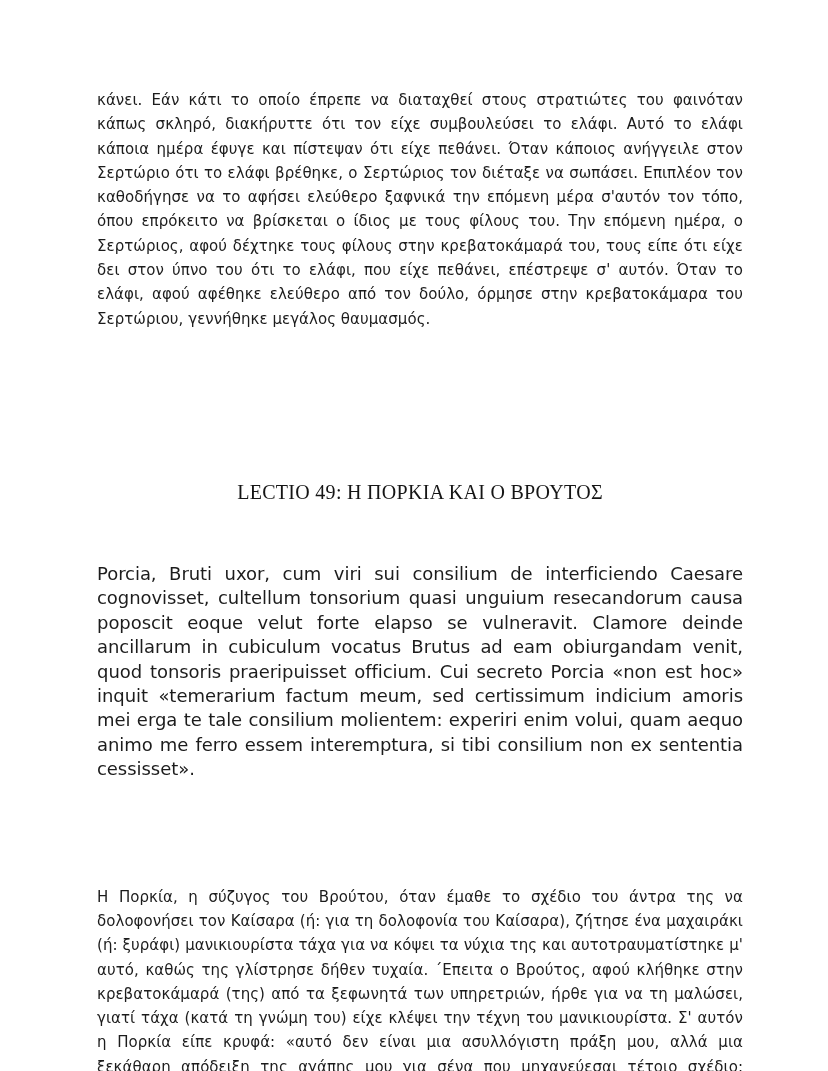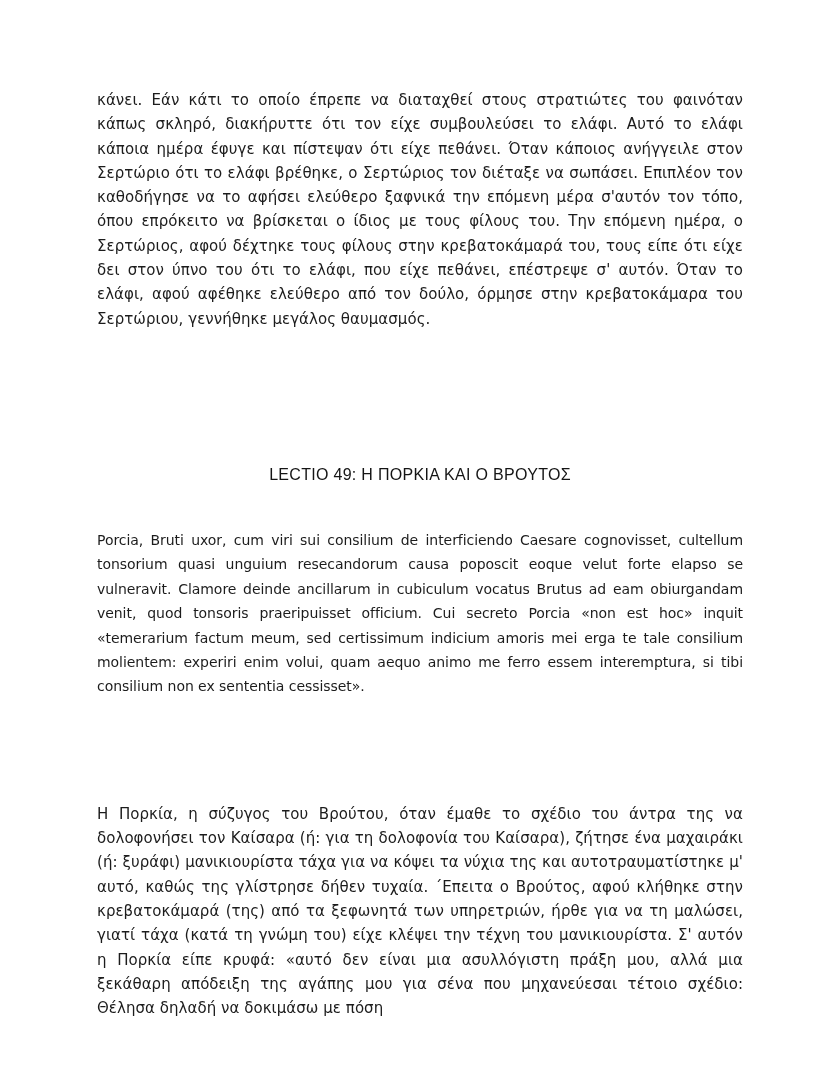--- a/index.html
+++ b/index.html
@@ -47,32 +47,32 @@
   }
 
   .para-greek {
     font-family: "DejaVu Sans", sans-serif;
     font-size: 15.0px;
     line-height: 24.3px;
   }
 
   .para-latin {
     font-family: "DejaVu Sans", sans-serif;
-    font-size: 14px;
+    font-size: 18px;
     line-height: 24.4px;
     letter-spacing: -0.05px;
   }
 
   
   .heading {
-    margin: 0;
+    margin: 17px;
     text-align: center;
-    font-family: Liberation Sans, sans-serif;
+    font-family: Liberation Serif, serif;
     font-weight: normal;
-    font-size: 16px;
+    font-size: 20px;
     line-height: 22px;
     letter-spacing: 0.3px;
     color: #151515;
   }
 
   
   .gap-after-p1   { height: 133px; }
   .gap-after-h1   { height: 42px;  }
   .gap-after-p2   { height: 62px;  }
   .gap-after-h2   { height: 41px;  }

